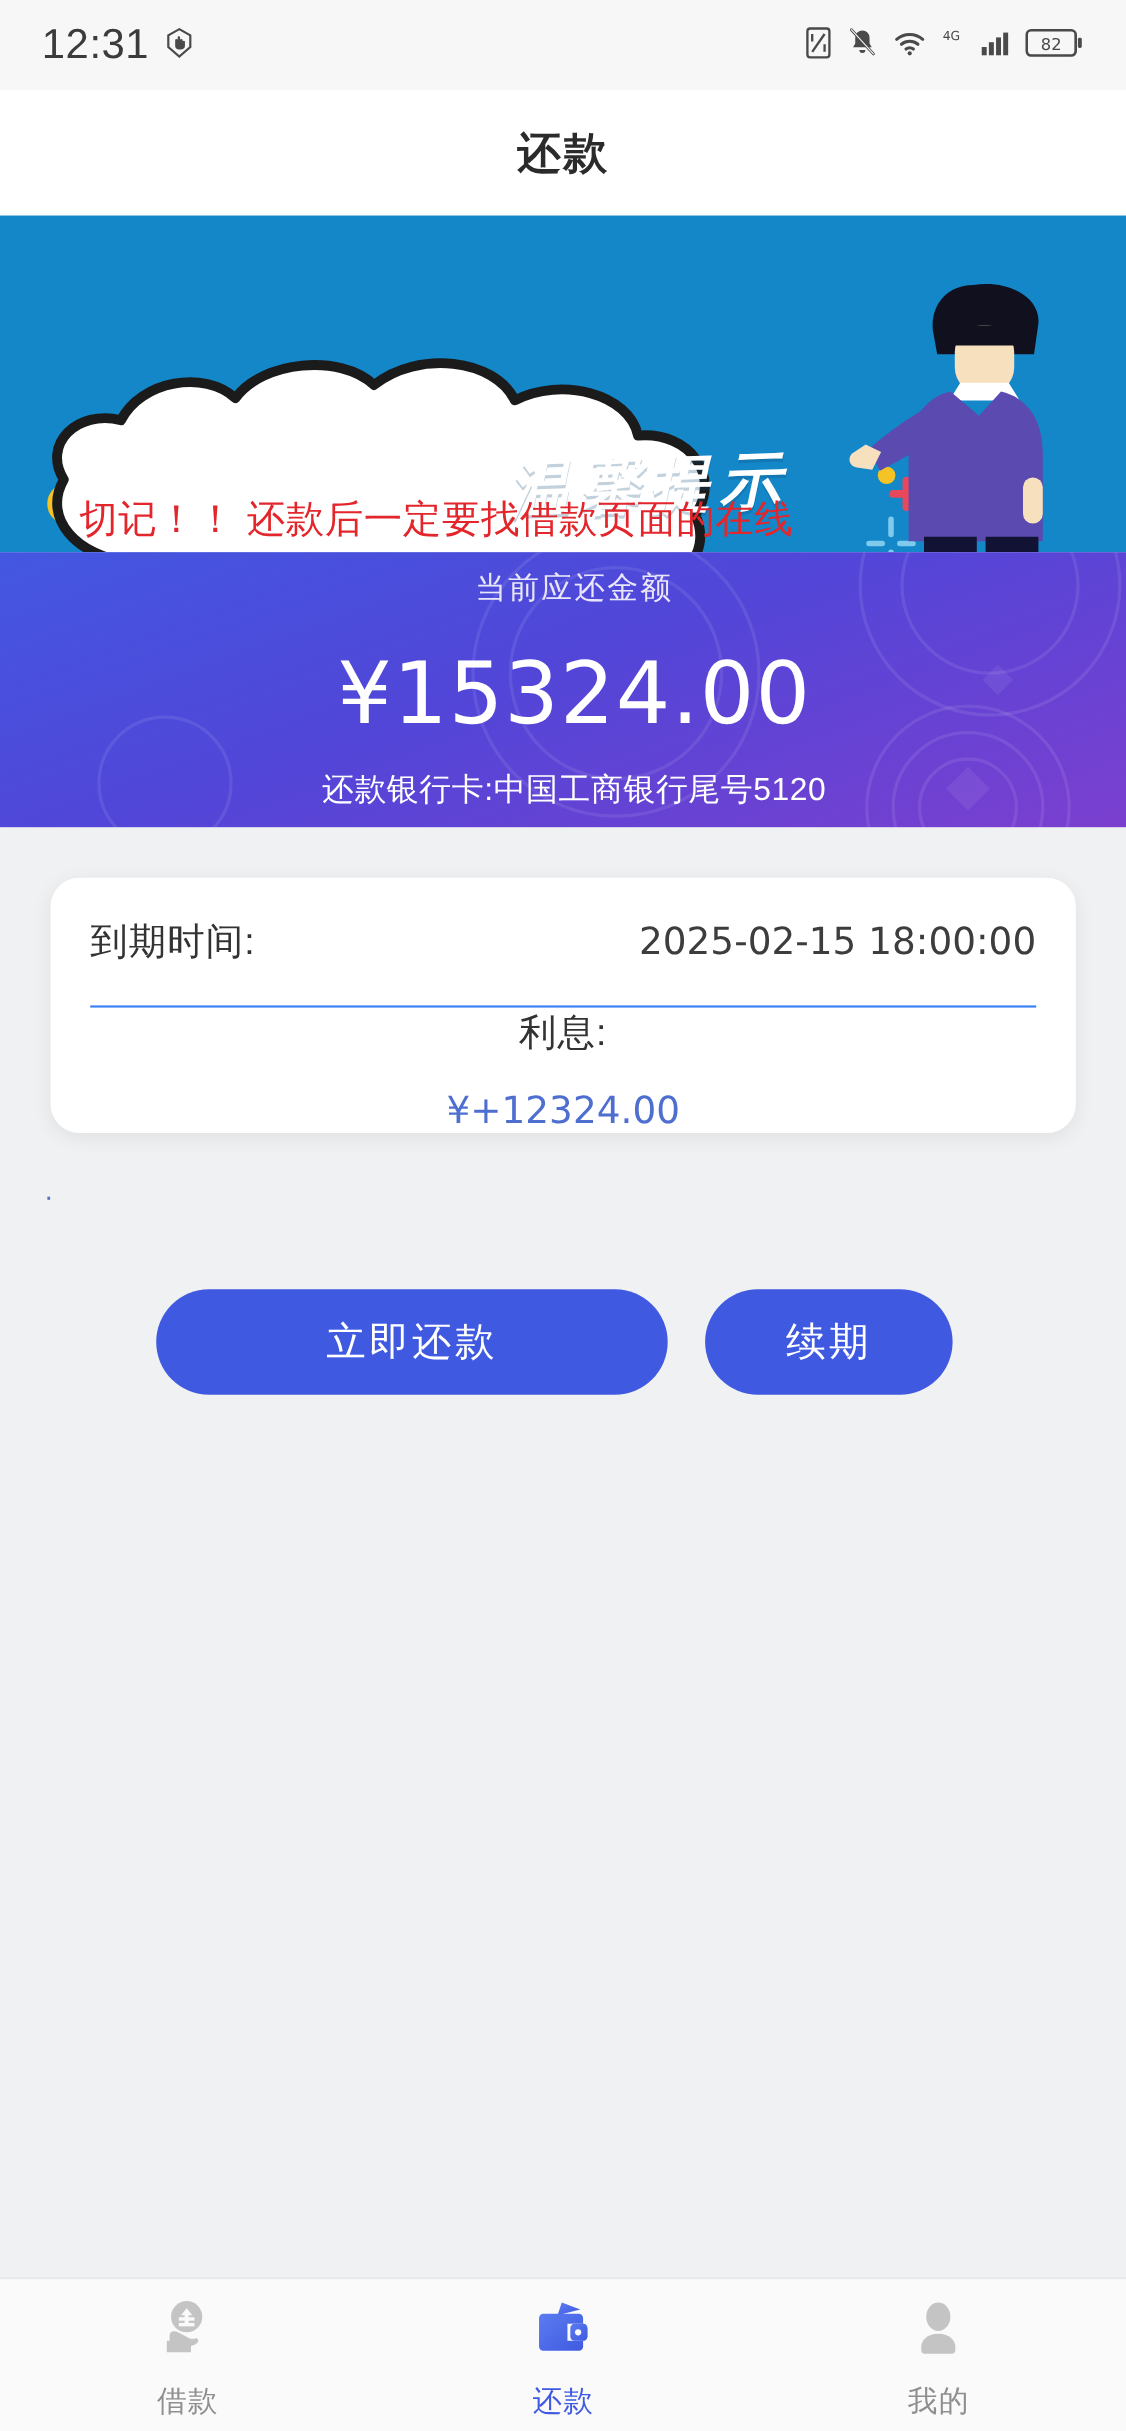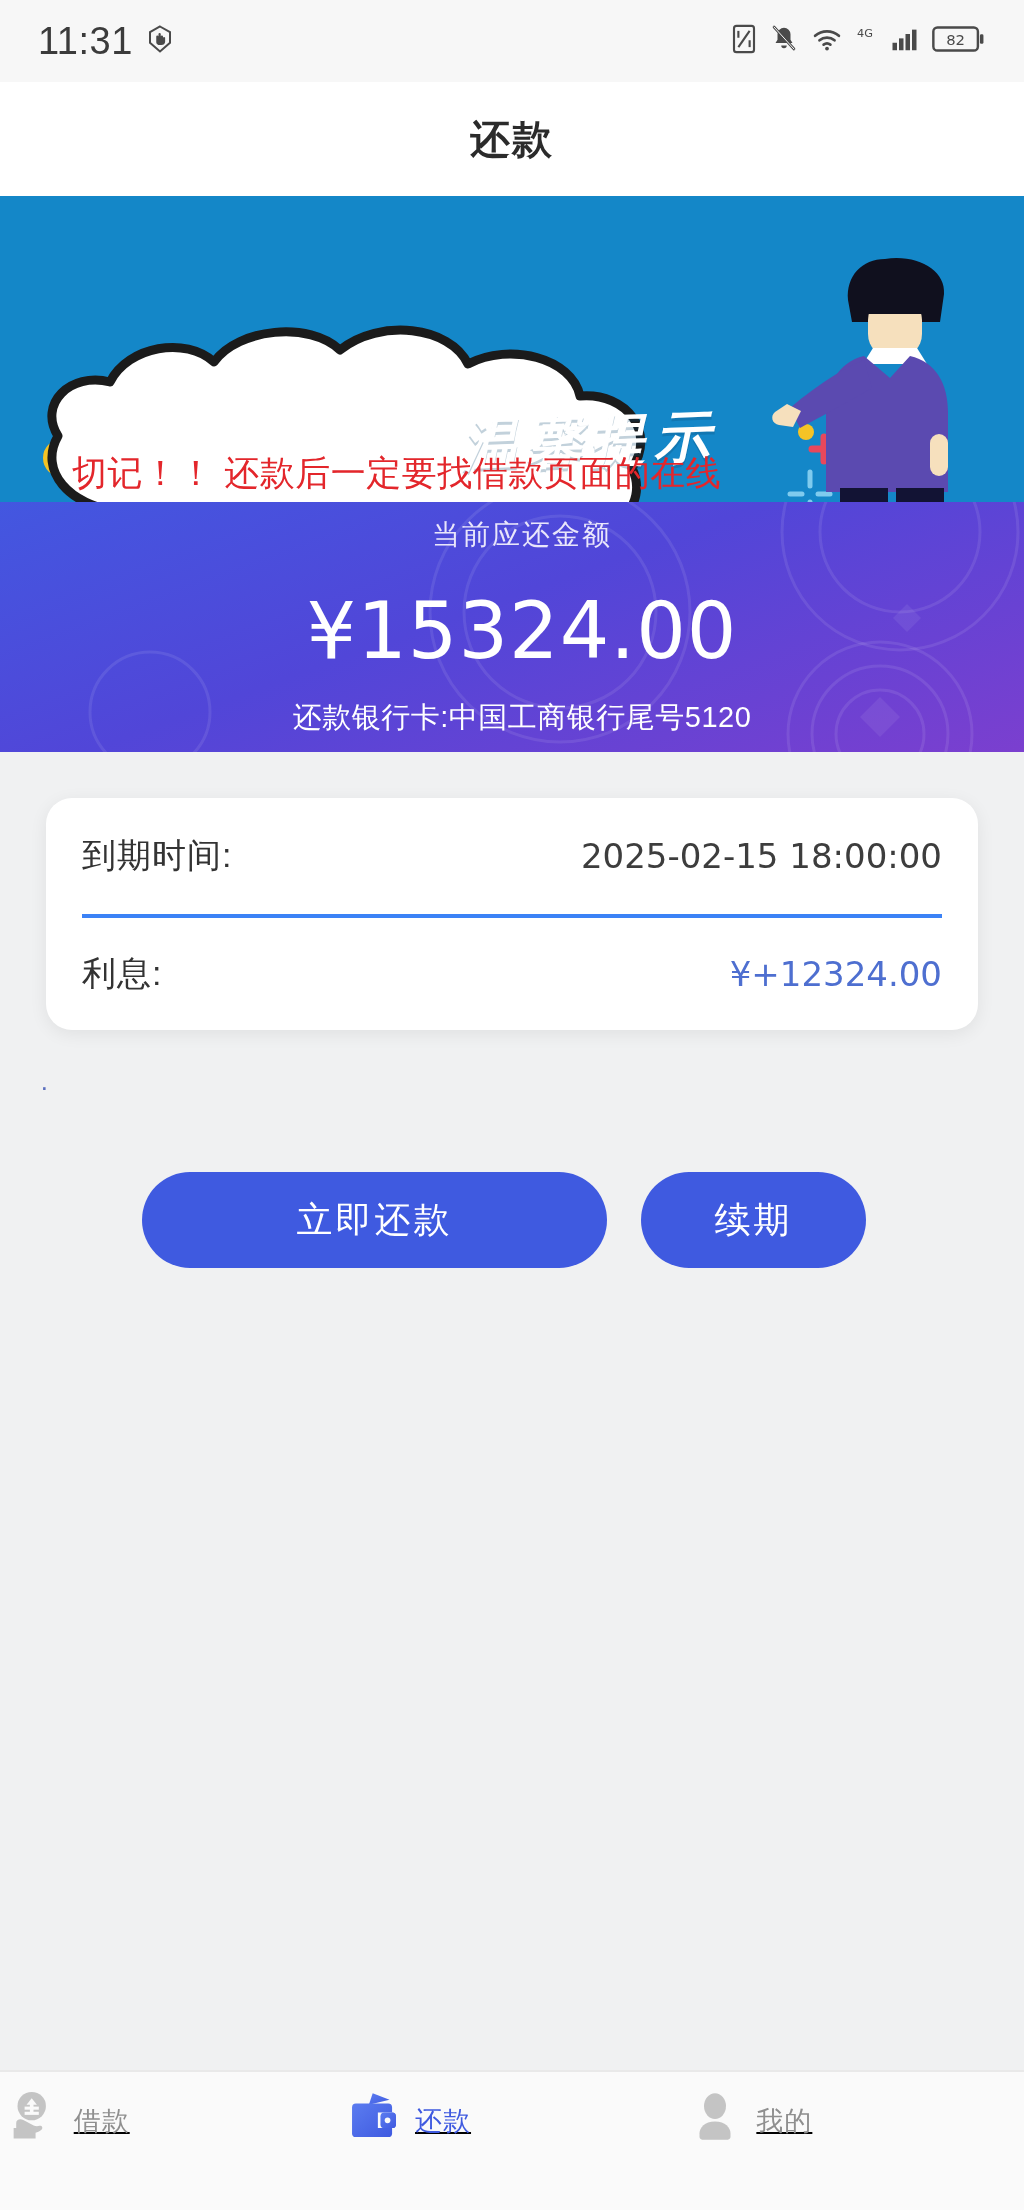--- a/index.html
+++ b/index.html
@@ -73,21 +73,21 @@
   
   .body { padding:0 0 0 0; background:#f0f1f2; }
   .card {
     margin:46px 46px 0; background:#ffffff; border-radius:26px;
     box-shadow:0 4px 18px rgba(0,0,0,.07); padding:0 36px;
   }
   .row {
     display:flex; align-items:center; justify-content:space-between;
     height:116px;
   }
-  .row + .row { border-top:4px solid #3b82f6; }
+  .row + .row { border-top:2px solid #3b82f6;flex-direction:column; }
   .row-label { font-size:34px; color:#333333; letter-spacing:1px; }
   .row-value { font-size:34px; color:#3d3d3d; font-family:"DejaVu Sans",sans-serif; }
   .row-value.accent { color:#4e6fd0; }
 
   
   .notice {
     display:flex; align-items:center; gap:10px;
     margin:44px 0 0 40px; font-size:26px; color:#5b6fbe; letter-spacing:.5px;
   }
   .notice .dot { font-size:26px; line-height:1; color:#5b6fbe; }
@@ -106,34 +106,34 @@
   .btn-secondary { width:232px; }
 
   
   .tabbar {
     position:absolute; left:0; bottom:0; width:100%; height:140px;
     background:#fafafa; border-top:2px solid #e9e9e9;
     display:flex; align-items:flex-start; justify-content:space-around;
     padding-top:16px;
   }
   .tab {
-    width:33%; display:flex; flex-direction:row;
-    align-items:center; gap:10px; cursor:pointer;text-decoration:underline;
+    width:33%; display:flex; flex-direction:column;
+    align-items:center; gap:10px; cursor:pointer;
   }
   .tab-label { font-size:27px; color:#8f8f8f; letter-spacing:1px; }
   .tab.active .tab-label { color:#3f5ae0; }
 </style>
 </head>
 <body>
 
 <div class="phone">
 
   <div class="statusbar">
     <div class="sb-left">
-      <span class="sb-time">11:31</span>
+      <span class="sb-time">12:31</span>
       <span class="ico">
         <svg width="30" height="30" viewBox="0 0 24 24">
           <path d="M12 2 L20 6.5 L20 15 L12 22 L4 15 L4 6.5 Z" fill="none" stroke="#4a4a4a" stroke-width="1.6"></path>
           <path d="M9 15v-5a.9.9 0 011.8 0V8a.9.9 0 011.8 0v2a.9.9 0 011.8 0v1a.9.9 0 011.7 0v3.2c0 1.6-1.3 2.6-3 2.6h-1.3c-1.6 0-2.8-.9-2.8-2.3z" fill="#4a4a4a"></path>
         </svg>
       </span>
     </div>
     <div class="sb-right">
       <span class="ico">
         <svg width="26" height="30" viewBox="0 0 20 24">

